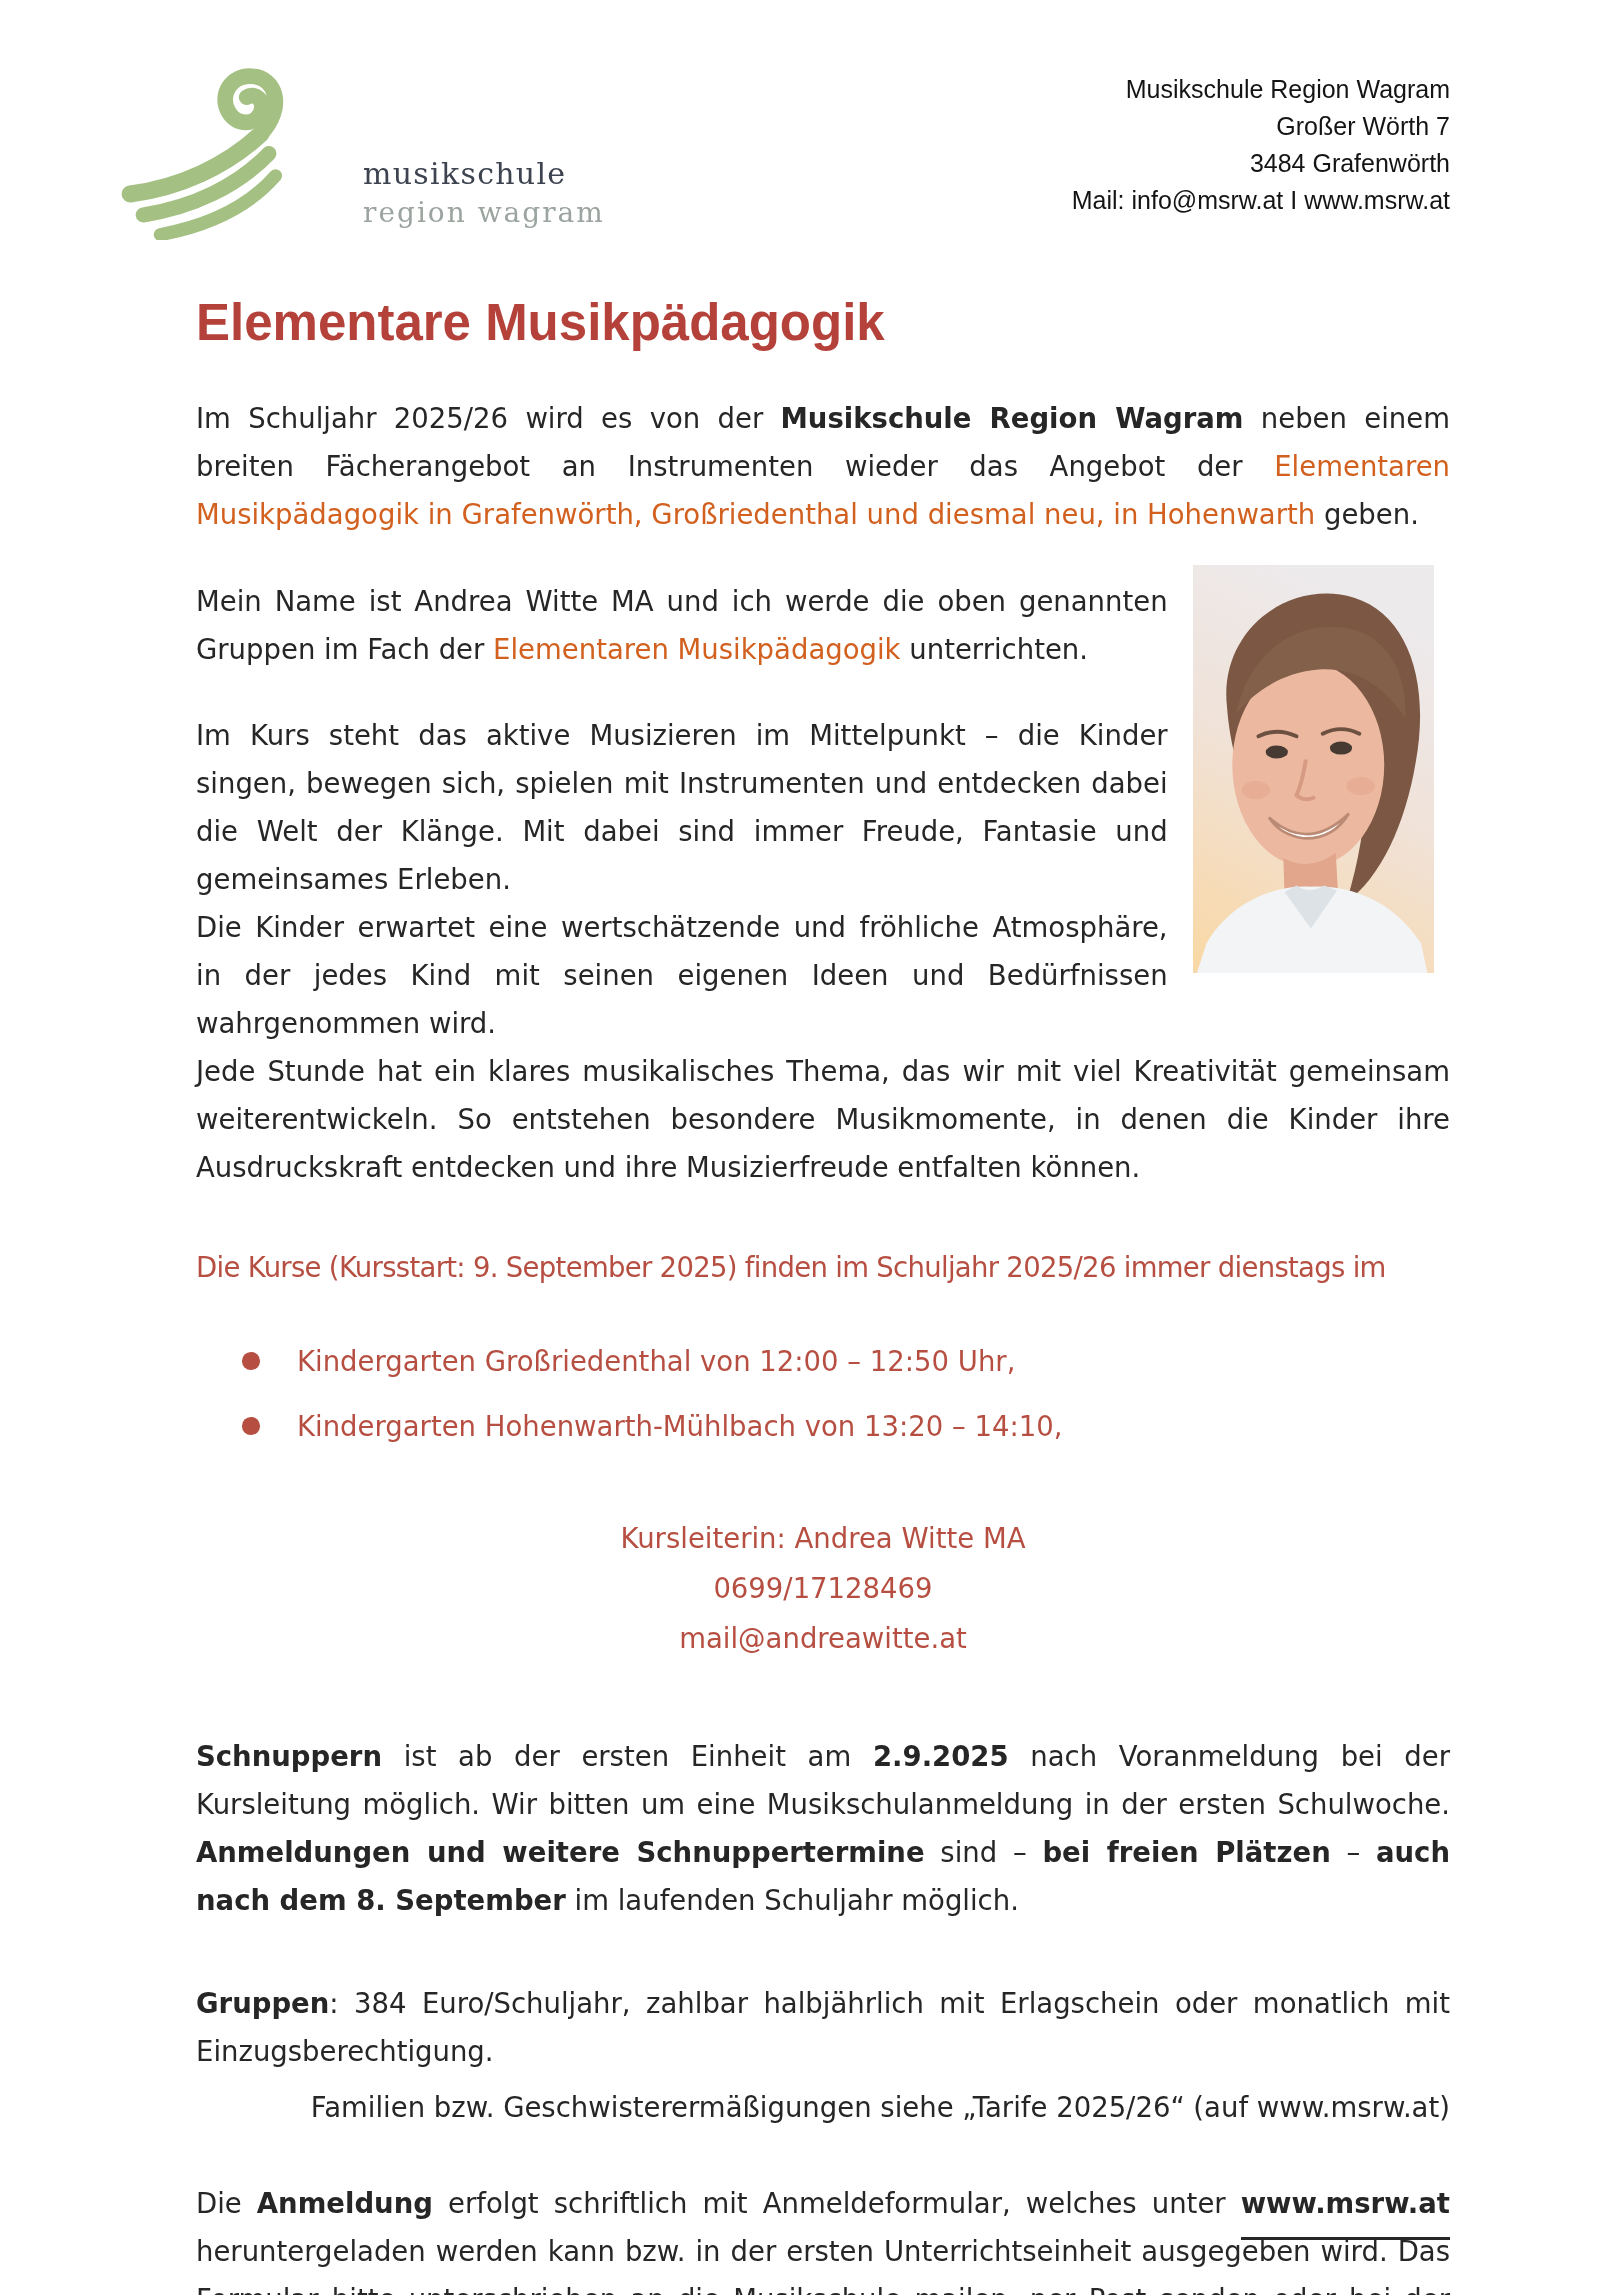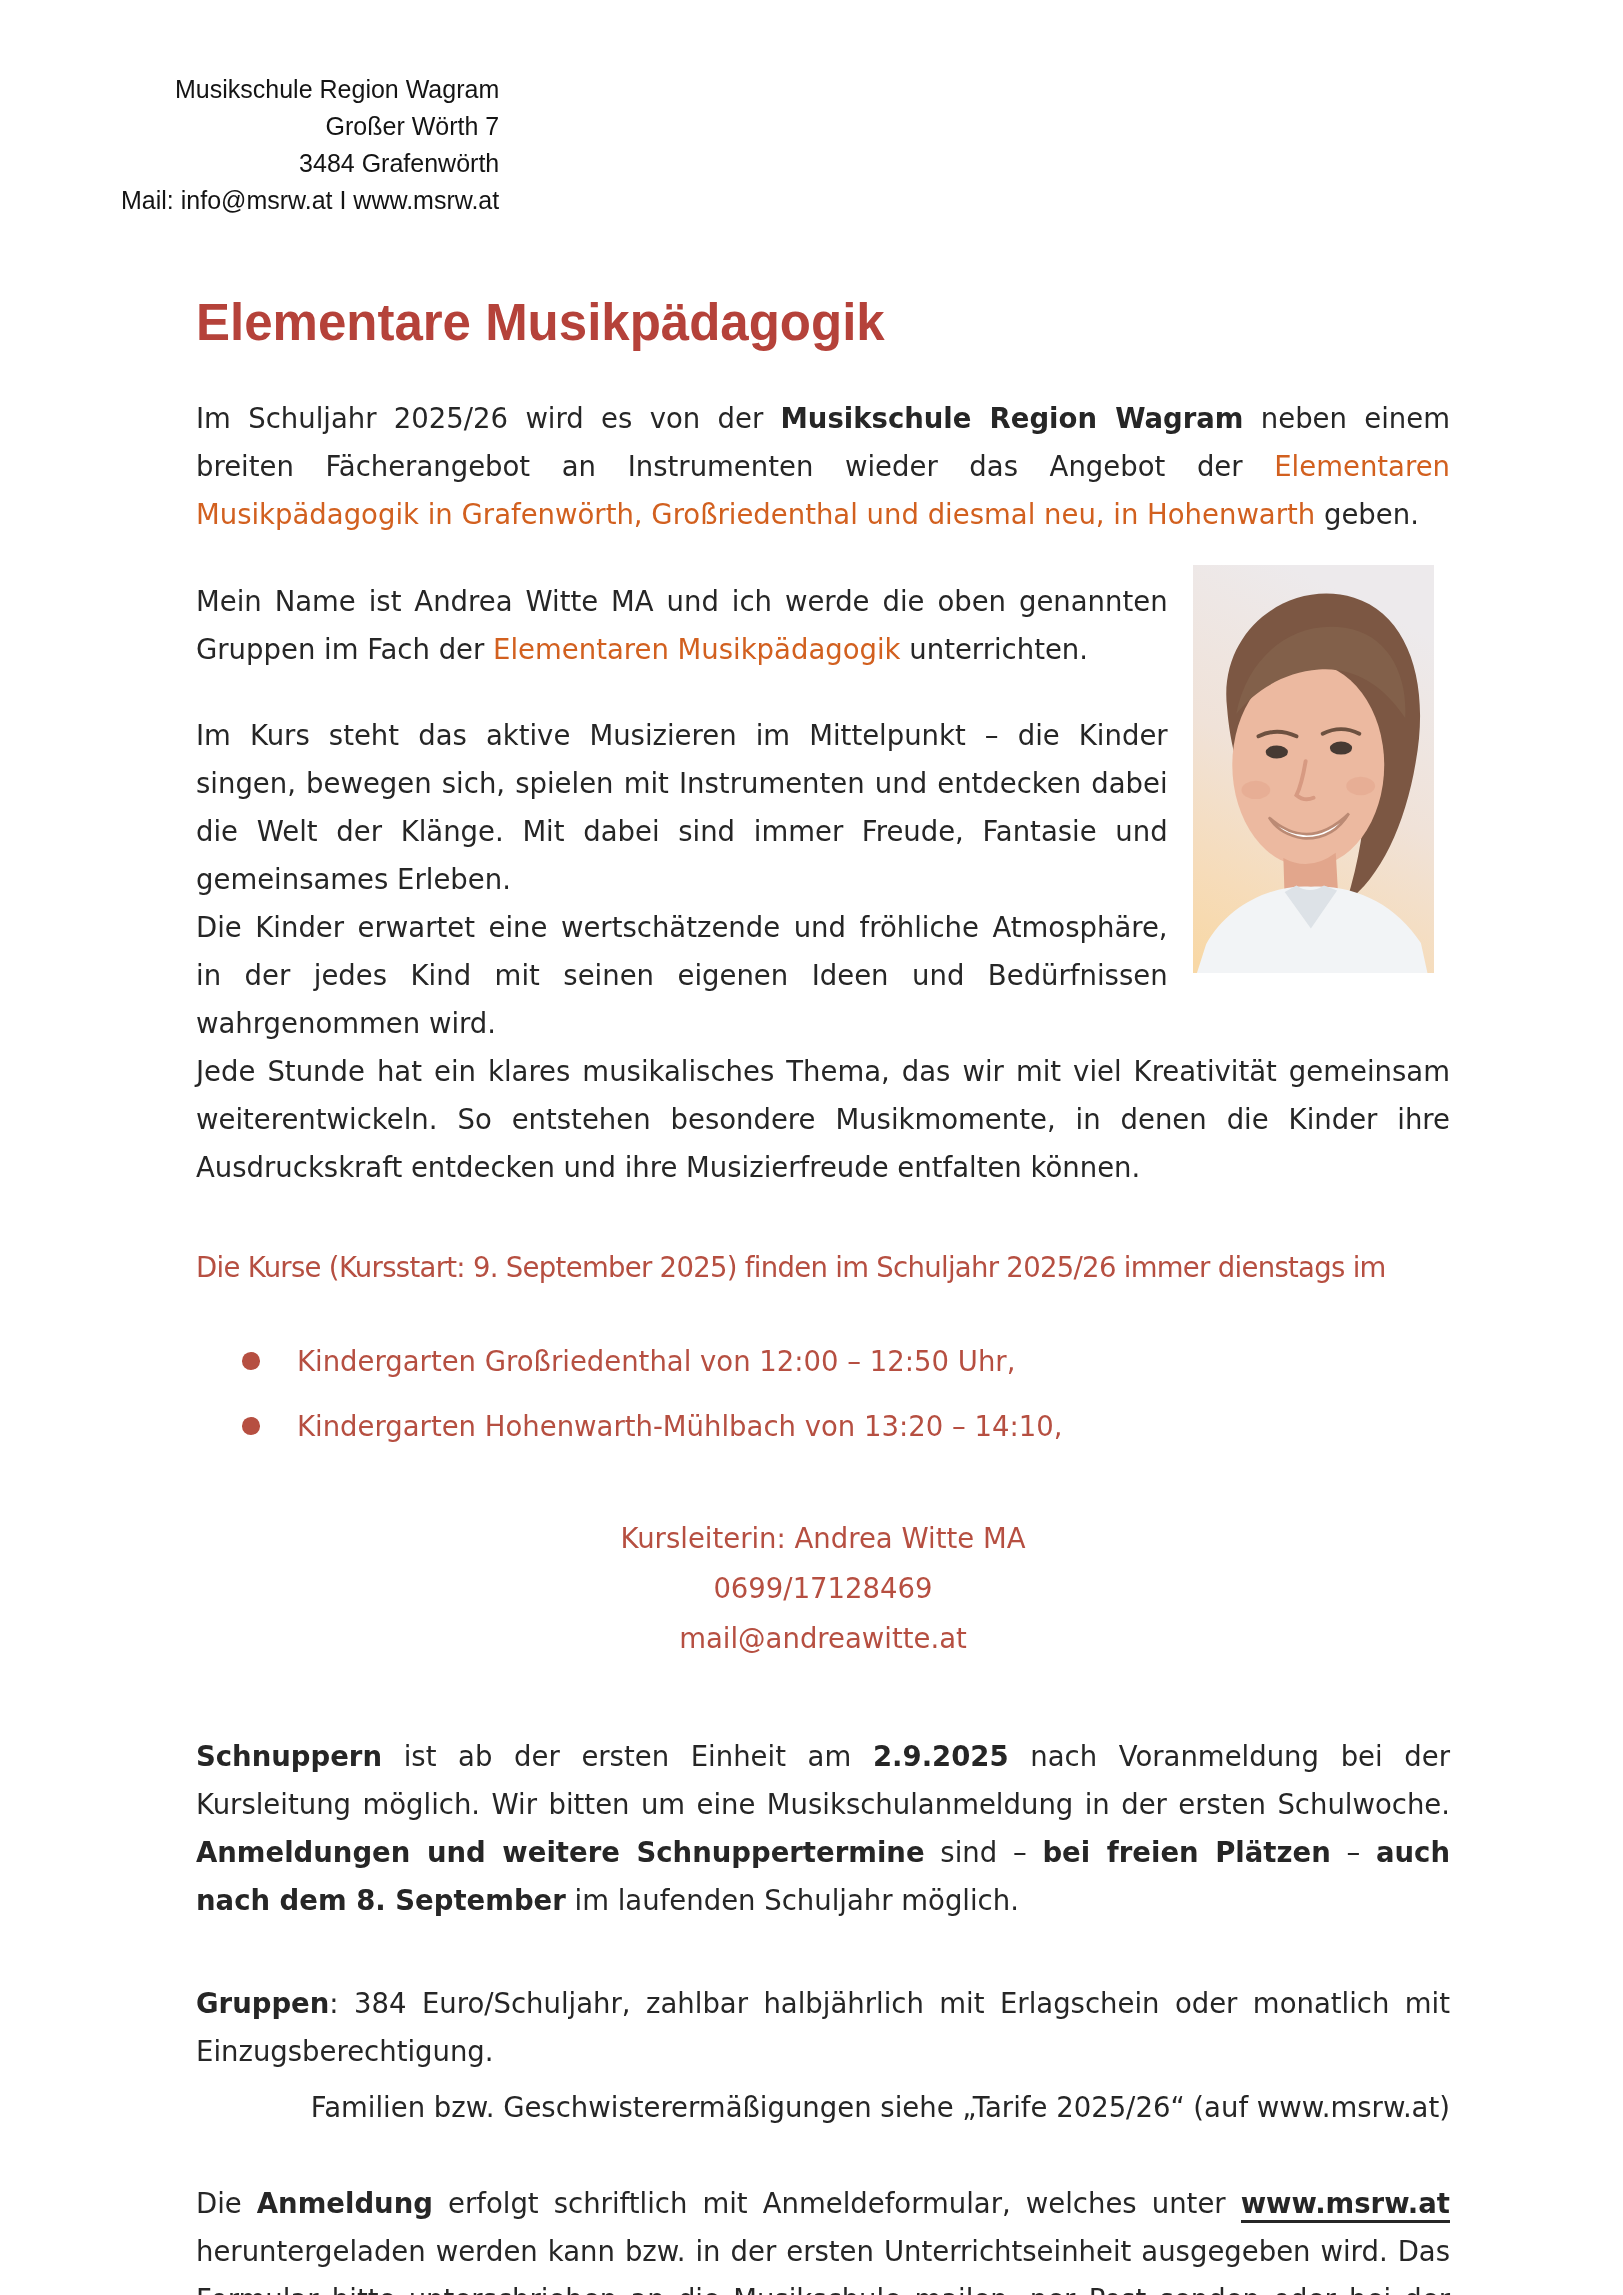--- a/index.html
+++ b/index.html
@@ -41,28 +41,42 @@
               background:var(--body-red,#b64f41);}
   .contact{margin-top:63px;text-align:center;color:var(--body-red,#b64f41);line-height:50px;}
   .trial{margin-top:69px;}
   .costs{margin-top:55px;}
   .discount{margin-top:8px;text-align:right;}
   .registration{margin-top:48px;}
   
   .run-n{font-weight:400;}
   .run-b{font-weight:700;}
   .run-o{color:var(--accent-orange,#d2601f);}
-  .run-bu{font-weight:700;border-bottom:3.3px solid currentColor;padding-bottom:1px;}
+  .run-bu{font-weight:700;border-bottom:3.3px solid currentColor;padding-bottom:18px;}
 </style>
 </head>
 <body>
 
 <div class="page">
 
   <header>
+    <div class="logo">
+      <svg class="logo-swirl" viewBox="0 0 330 270">
+        <g fill="none" style="stroke:var(--logo-green,#a4c083)" stroke-linecap="round">
+          <path d="M14 200 C 90 190 160 158 214 108" stroke-width="26"></path>
+          <path d="M34 232 C 110 220 178 188 226 138" stroke-width="23"></path>
+          <path d="M60 262 C 135 248 196 218 236 172" stroke-width="20"></path>
+          <path d="M214 108 C 252 66 236 22 200 20 C 168 18 150 48 164 74 C 176 96 206 96 214 74 C 220 56 204 44 192 52" stroke-width="24"></path>
+        </g>
+      </svg>
+      <div class="logo-text">
+        <div class="logo-line1">musikschule</div>
+        <div class="logo-line2">region wagram</div>
+      </div>
+    </div>
     <div class="address">
       <div>Musikschule Region Wagram</div>
       <div>Großer Wörth 7</div>
       <div>3484 Grafenwörth</div>
       <div>Mail: info@msrw.at  I  www.msrw.at</div>
     </div>
   </header>
 
   <h1 class="title">Elementare Musikpädagogik</h1>
 

